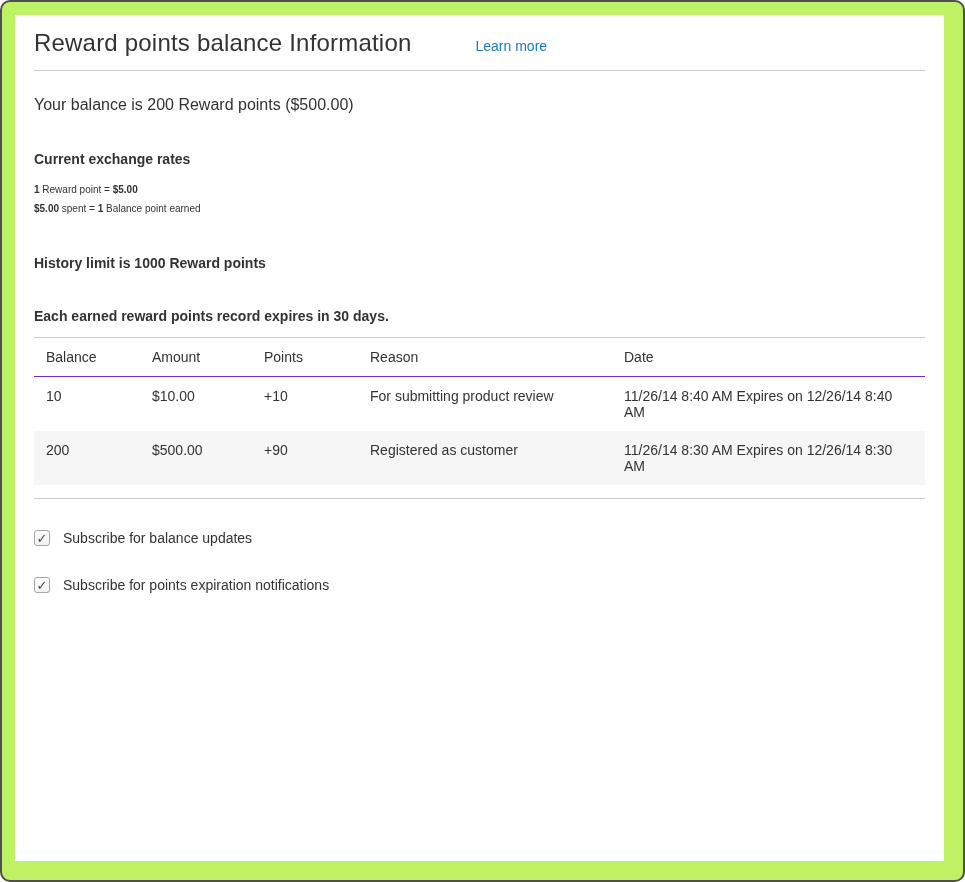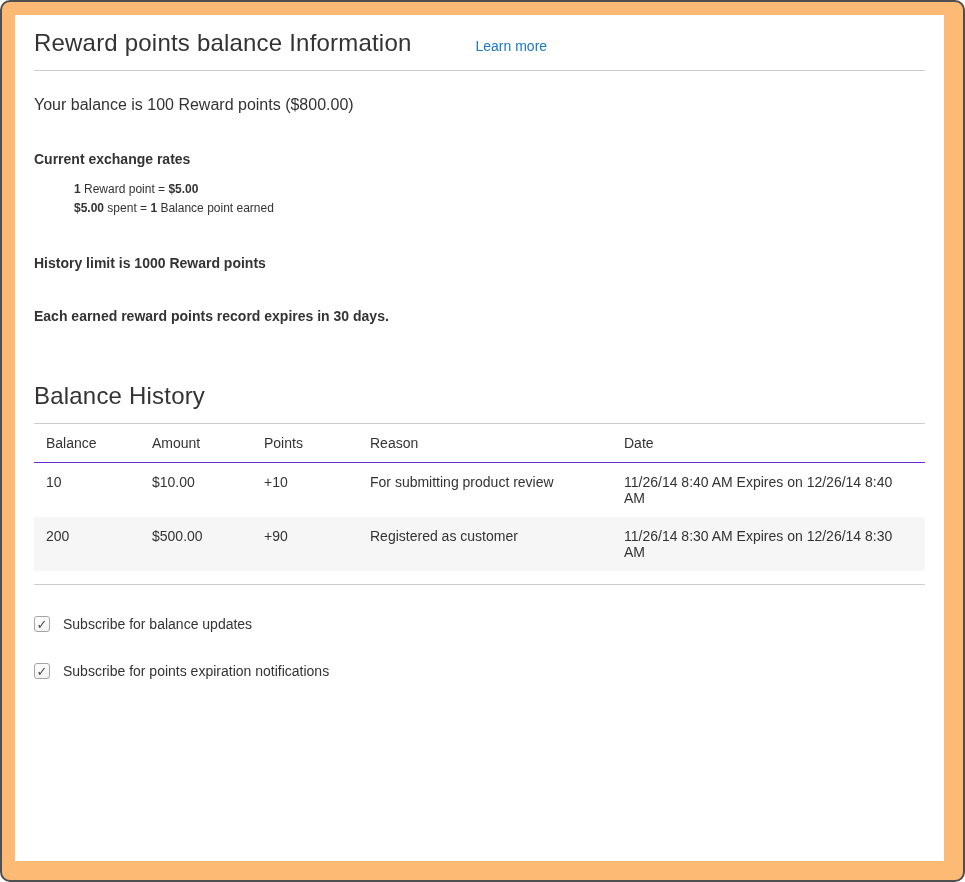--- a/index.html
+++ b/index.html
@@ -5,21 +5,21 @@
   * { box-sizing: border-box; margin: 0; padding: 0; }
   html, body { background: #ffffff; }
   body {
     font-family: "Liberation Sans", "DejaVu Sans", sans-serif;
     color: #333333;
     -webkit-font-smoothing: antialiased;
   }
   .frame {
     width: 965px;
     height: 882px;
-    background: #fdba74;
+    background: #bef264;
     border: 2px solid #4f4f4f;
     border-radius: 10px;
     position: relative;
     overflow: hidden;
   }
   .card {
     position: absolute;
     top: 13px; left: 13px; right: 19px; bottom: 19px;
     background: #ffffff;
     padding: 12px 19px 24px 19px;
@@ -54,24 +54,23 @@
   .balance-summary {
     font-size: 16px;
     margin-top: 25px;
   }
   .bold-heading {
     font-size: 14px;
     font-weight: bold;
     margin-top: 37px;
   }
   .rates {
-    font-size: 12px;
+    font-size: 10px;
     line-height: 19px;
     margin-top: 13px;
-    margin-left: 40px;
   }
   .plain-line {
     font-size: 14px;
     margin-top: 15px;
   }
   .rates b, .rates strong { font-weight: bold; }
   
   .section-heading {
     font-size: 24px;
     font-weight: 400;
@@ -138,33 +137,32 @@
 
 <div class="frame">
   <div class="card">
 
     <div class="title-row">
       <h1 class="page-title">Reward points balance Information</h1>
       <a class="learn-more" href="#">Learn more</a>
     </div>
     <hr class="rule">
 
-    <div class="balance-summary">Your balance is 100 Reward points ($800.00)</div>
+    <div class="balance-summary">Your balance is 200 Reward points ($500.00)</div>
 
     <div class="bold-heading">Current exchange rates</div>
     <div class="rates">
       <div><b>1</b><span> Reward point = </span><b>$5.00</b></div>
       <div><b>$5.00</b><span> spent = </span><b>1</b><span> Balance point earned</span></div>
     </div>
 
     <div class="bold-heading">History limit is 1000 Reward points</div>
 
     <div class="bold-heading">Each earned reward points record expires in 30 days.</div>
 
-    <h2 class="section-heading history-heading">Balance History</h2>
     <table class="history">
       <thead>
         <tr>
           <th class="col-balance">Balance</th>
           <th class="col-amount">Amount</th>
           <th class="col-points">Points</th>
           <th class="col-reason">Reason</th>
           <th class="col-date">Date</th>
         </tr>
       </thead>

